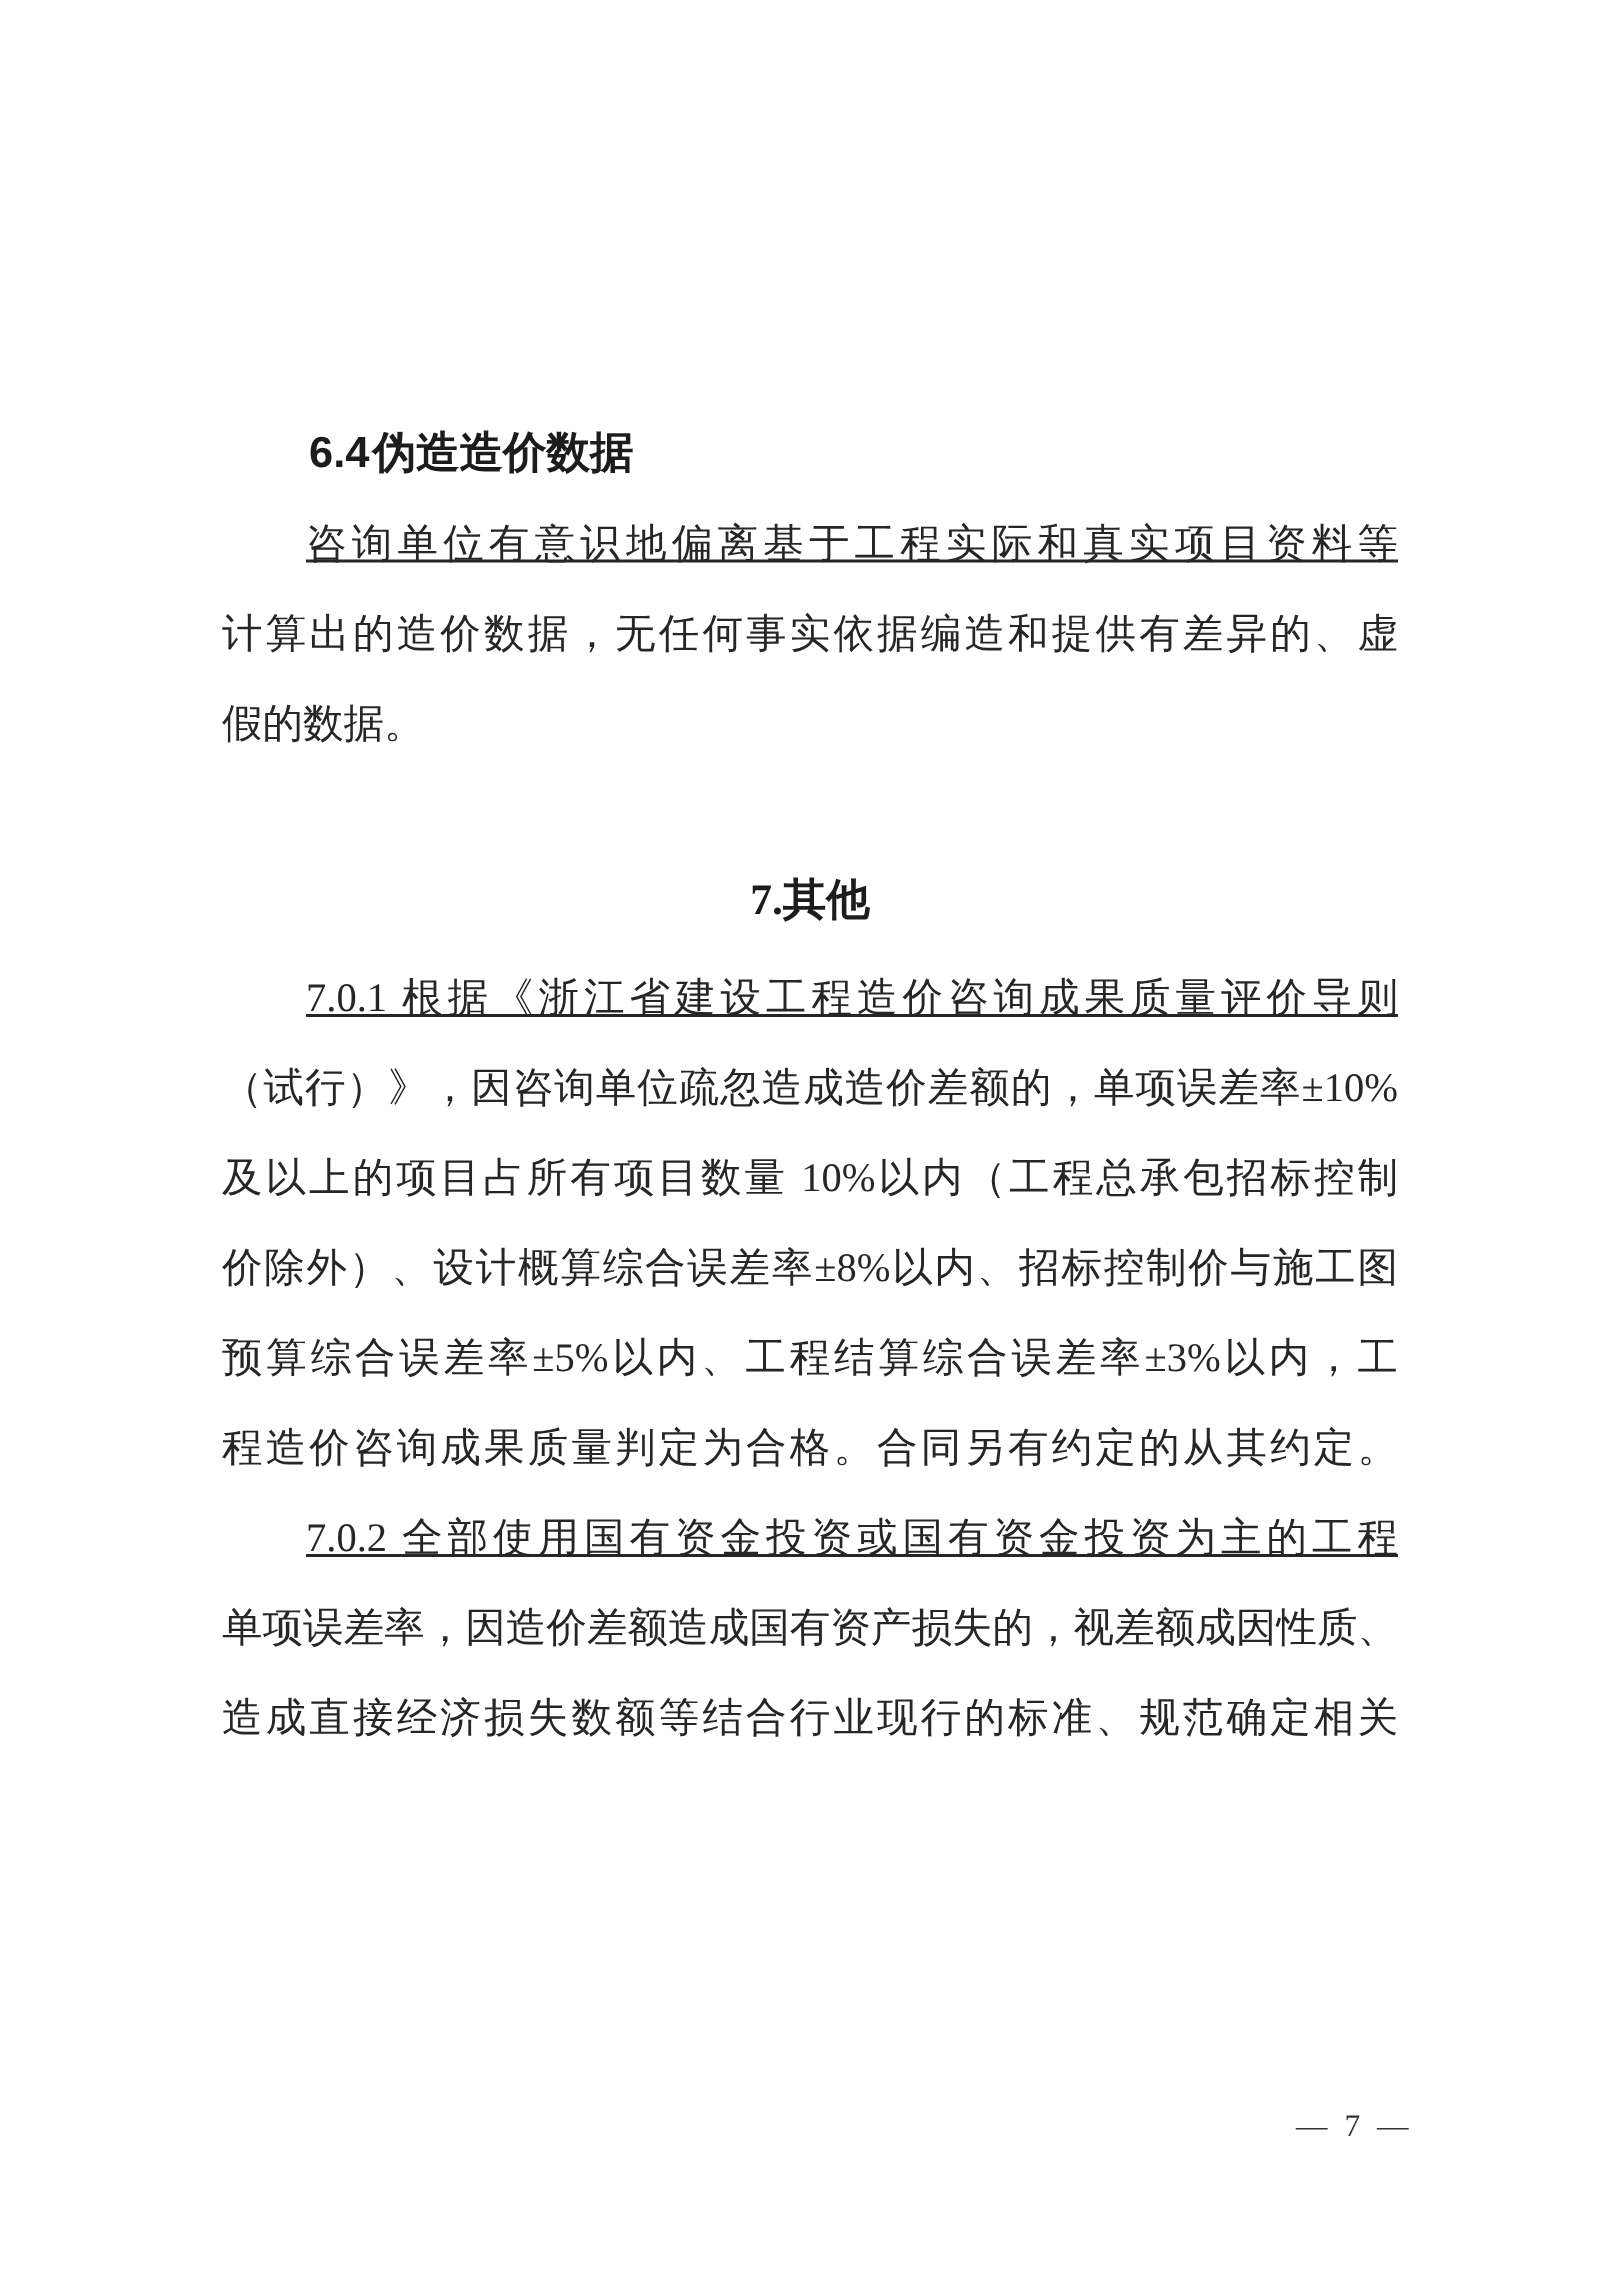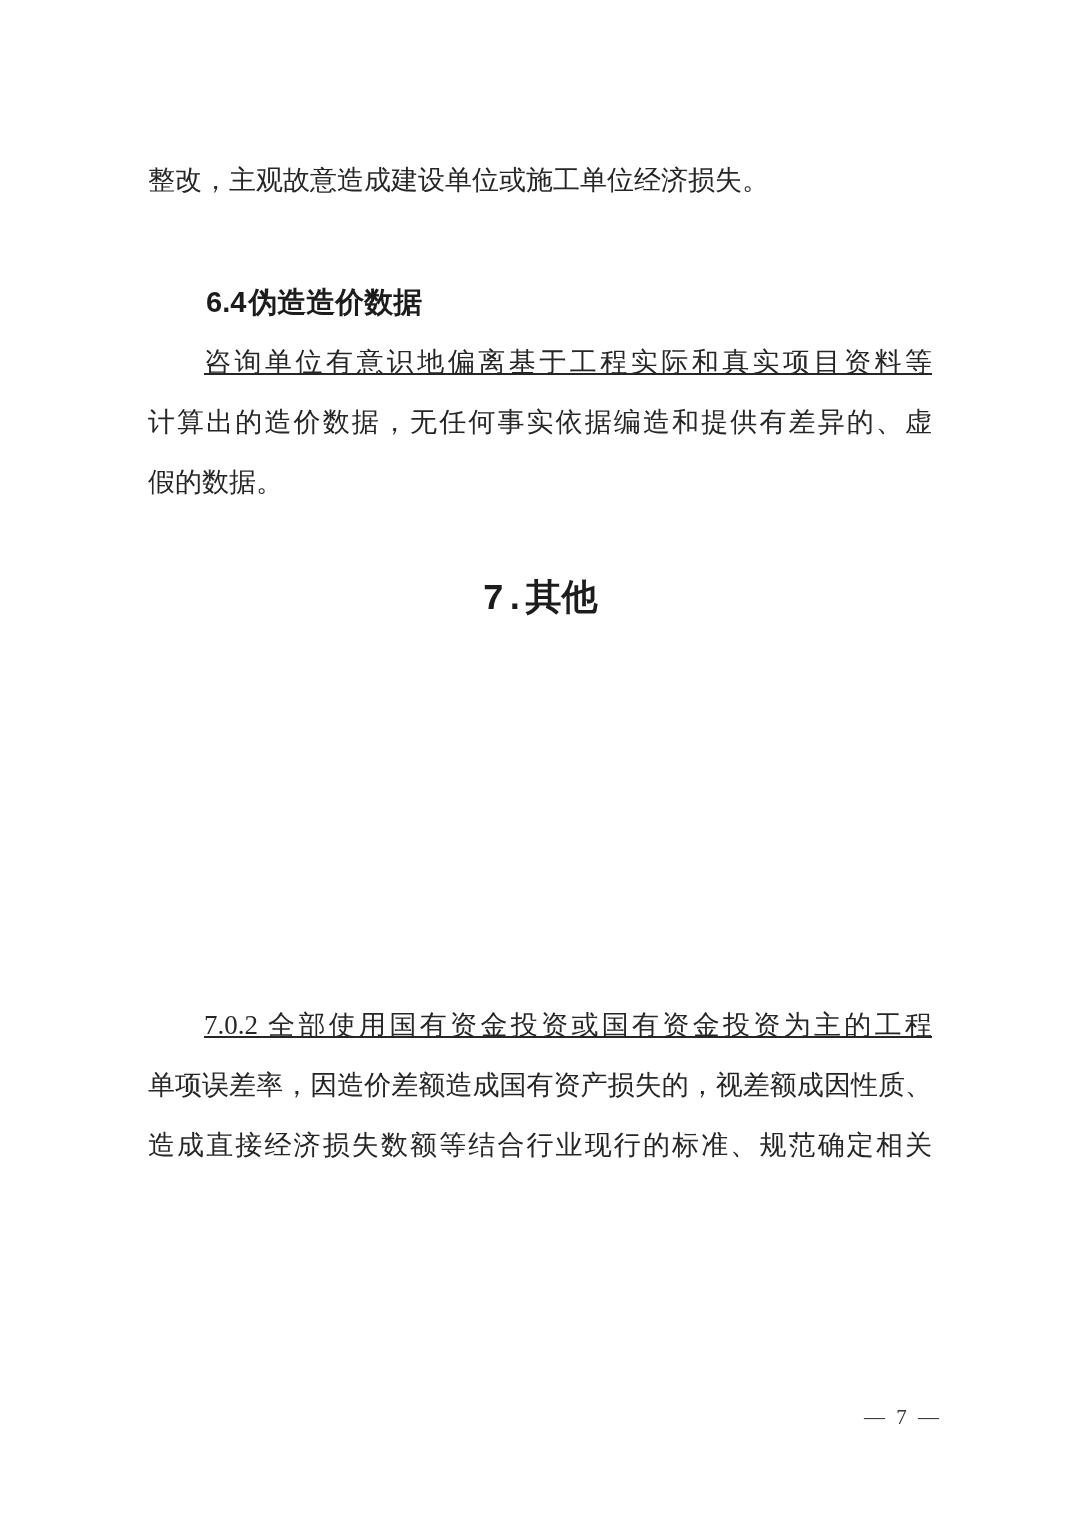--- a/index.html
+++ b/index.html
@@ -24,58 +24,63 @@
   .heading-64 {
     font-size:29px;
     font-weight:bold;
     line-height:60px;
     padding-left:58px;
     color:#1c1c1c;
   }
   .heading-64 .sec-no { font-family:Liberation Sans, sans-serif; }
   .heading-64 .sec-title { margin-left:2px; }
   .chapter-heading {
-    font-size:36px;
+    font-size:29px;
     font-weight:bold;
     line-height:60px;
     text-align:center;
-    font-family:Liberation Mono, monospace;
+    font-family:Liberation Serif, serif;
     color:#1c1c1c;
   }
   .page-number {
     position:absolute;
     top:1402px;
     right:138px;
     font-size:21px;
     line-height:30px;
     letter-spacing:3px;
     color:#333333;
   }
 </style>
 </head>
 <body>
 
 <div class="page">
 
-  <div class="block" style="top:150px;">
-      <div class="line last-left">整改，主观故意造成建设单位或施工单位经济损失。</div>
-    </div>
 
   <div class="block heading-64" style="top:272px;">
     <span class="sec-no">6.4</span><span class="sec-title">伪造造价数据</span>
   </div>
 
   <div class="block" style="top:332px;">
       <div class="line indent">咨询单位有意识地偏离基于工程实际和真实项目资料等</div>
       <div class="line">计算出的造价数据，无任何事实依据编造和提供有差异的、虚</div>
       <div class="line last-left">假的数据。</div>
     </div>
 
   <div class="block chapter-heading" style="top:570px;">7.其他</div>
 
+  <div class="block" style="top:635px;">
+      <div class="line indent">7.0.1 根据《浙江省建设工程造价咨询成果质量评价导则</div>
+      <div class="line">（试行）》，因咨询单位疏忽造成造价差额的，单项误差率±10%</div>
+      <div class="line">及以上的项目占所有项目数量 10%以内（工程总承包招标控制</div>
+      <div class="line">价除外）、设计概算综合误差率±8%以内、招标控制价与施工图</div>
+      <div class="line">预算综合误差率±5%以内、工程结算综合误差率±3%以内，工</div>
+      <div class="line">程造价咨询成果质量判定为合格。合同另有约定的从其约定。</div>
+    </div>
 
   <div class="block" style="top:995px;">
       <div class="line indent">7.0.2 全部使用国有资金投资或国有资金投资为主的工程</div>
       <div class="line">单项误差率，因造价差额造成国有资产损失的，视差额成因性质、</div>
       <div class="line">造成直接经济损失数额等结合行业现行的标准、规范确定相关</div>
     </div>
 
   <div class="page-number">— 7 —</div>
 
 </div>

